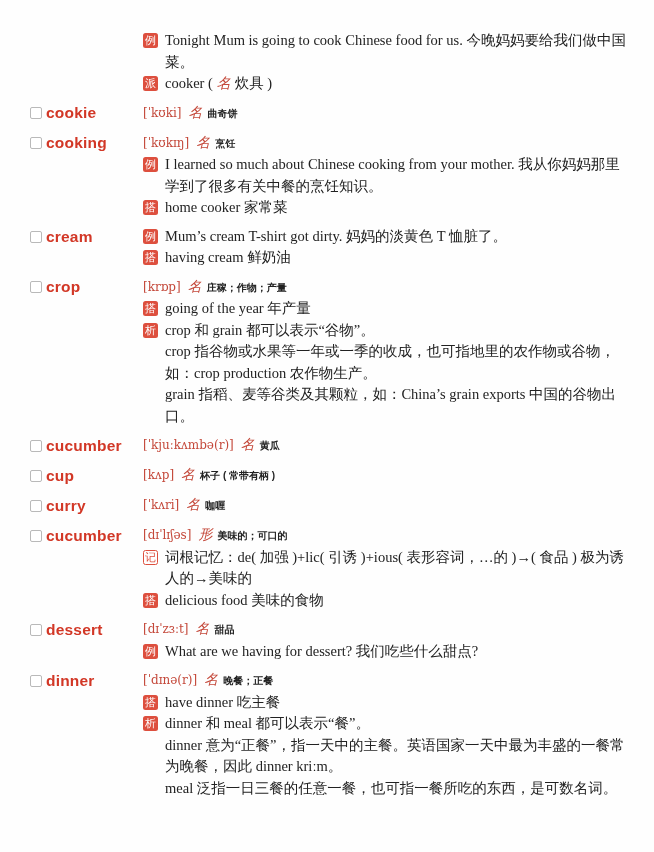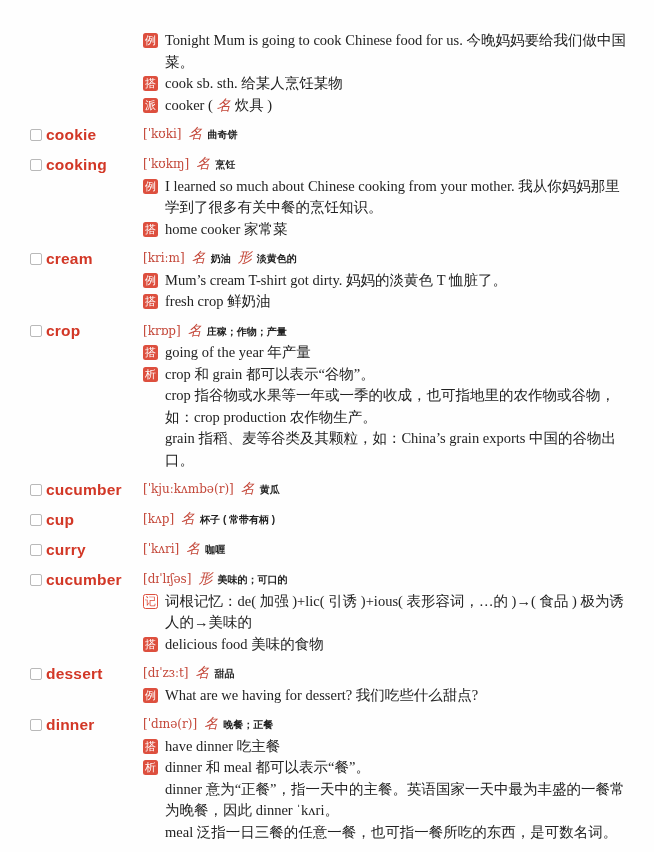--- a/index.html
+++ b/index.html
@@ -58,23 +58,20 @@
 
 <main class="page">
   <div id="entries">
       <div class="entry">
         <div class="word-col"></div>
         <div class="def-col">
           <div class="note">
             <div class="para with-badge"><span class="badge badge-solid">例</span><span class="seg">Tonight Mum is going to cook Chinese food for us. 今晚妈妈要给我们做中国菜。</span></div>
           </div>
           <div class="note">
-            <div class="para with-badge"><span class="badge badge-solid">搭</span><span class="seg">cook sb. sth. 给某人烹饪某物</span></div>
-          </div>
-          <div class="note">
             <div class="para with-badge"><span class="badge badge-solid">派</span><span class="seg">cooker ( </span><span class="seg red">名</span><span class="seg"> 炊具 )</span></div>
           </div>
         </div>
       </div>
       <div class="entry">
         <div class="word-col"><span class="checkbox"></span><span class="word">cookie</span></div>
         <div class="def-col">
           <div class="headline"><span class="phonetic">[ˈkʊki]</span><span class="pos">名</span><span class="def">曲奇饼</span></div>
         </div>
       </div>
@@ -86,26 +83,25 @@
             <div class="para with-badge"><span class="badge badge-solid">例</span><span class="seg">I learned so much about Chinese cooking from your mother. 我从你妈妈那里学到了很多有关中餐的烹饪知识。</span></div>
           </div>
           <div class="note">
             <div class="para with-badge"><span class="badge badge-solid">搭</span><span class="seg">home cooker 家常菜</span></div>
           </div>
         </div>
       </div>
       <div class="entry">
         <div class="word-col"><span class="checkbox"></span><span class="word">cream</span></div>
         <div class="def-col">
-          <div class="headline"><span class="phonetic">[kriːm]</span><span class="pos">名</span><span class="def">奶油</span><span class="pos">形</span><span class="def">淡黄色的</span></div>
           <div class="note">
             <div class="para with-badge"><span class="badge badge-solid">例</span><span class="seg">Mum’s cream T-shirt got dirty. 妈妈的淡黄色 T 恤脏了。</span></div>
           </div>
           <div class="note">
-            <div class="para with-badge"><span class="badge badge-solid">搭</span><span class="seg">fresh crop 鲜奶油</span></div>
+            <div class="para with-badge"><span class="badge badge-solid">搭</span><span class="seg">having cream 鲜奶油</span></div>
           </div>
         </div>
       </div>
       <div class="entry">
         <div class="word-col"><span class="checkbox"></span><span class="word">crop</span></div>
         <div class="def-col">
           <div class="headline"><span class="phonetic">[krɒp]</span><span class="pos">名</span><span class="def">庄稼；作物；产量</span></div>
           <div class="note">
             <div class="para with-badge"><span class="badge badge-solid">搭</span><span class="seg">going of the year 年产量</span></div>
           </div>
@@ -157,19 +153,19 @@
       </div>
       <div class="entry">
         <div class="word-col"><span class="checkbox"></span><span class="word">dinner</span></div>
         <div class="def-col">
           <div class="headline"><span class="phonetic">[ˈdɪnə(r)]</span><span class="pos">名</span><span class="def">晚餐；正餐</span></div>
           <div class="note">
             <div class="para with-badge"><span class="badge badge-solid">搭</span><span class="seg">have dinner 吃主餐</span></div>
           </div>
           <div class="note">
             <div class="para with-badge"><span class="badge badge-solid">析</span><span class="seg">dinner 和 meal 都可以表示“餐”。</span></div>
-            <div class="para"><span class="seg">dinner 意为“正餐”，指一天中的主餐。英语国家一天中最为丰盛的一餐常为晚餐，因此 dinner ˈkʌri。</span></div>
+            <div class="para"><span class="seg">dinner 意为“正餐”，指一天中的主餐。英语国家一天中最为丰盛的一餐常为晚餐，因此 dinner kriːm。</span></div>
             <div class="para"><span class="seg">meal 泛指一日三餐的任意一餐，也可指一餐所吃的东西，是可数名词。</span></div>
           </div>
         </div>
       </div>
     </div>
 </main>
 
 </body></html>

